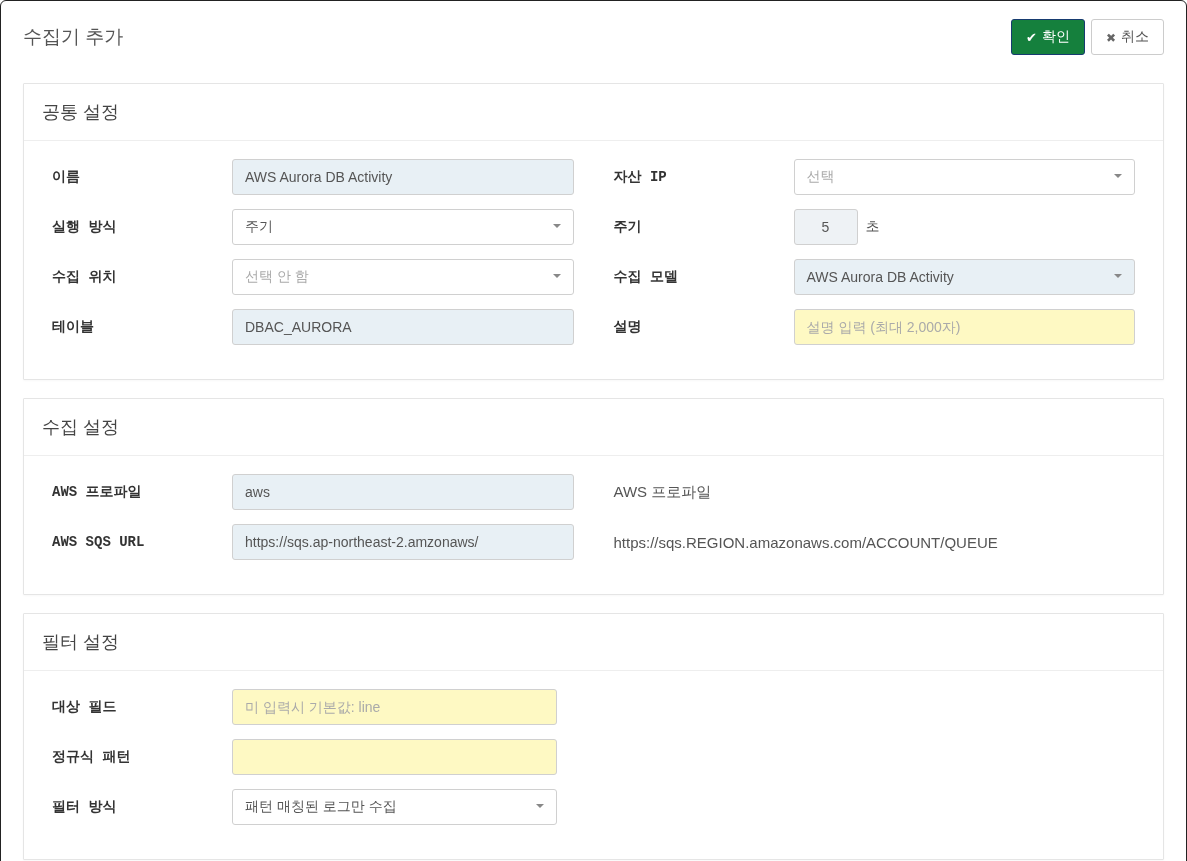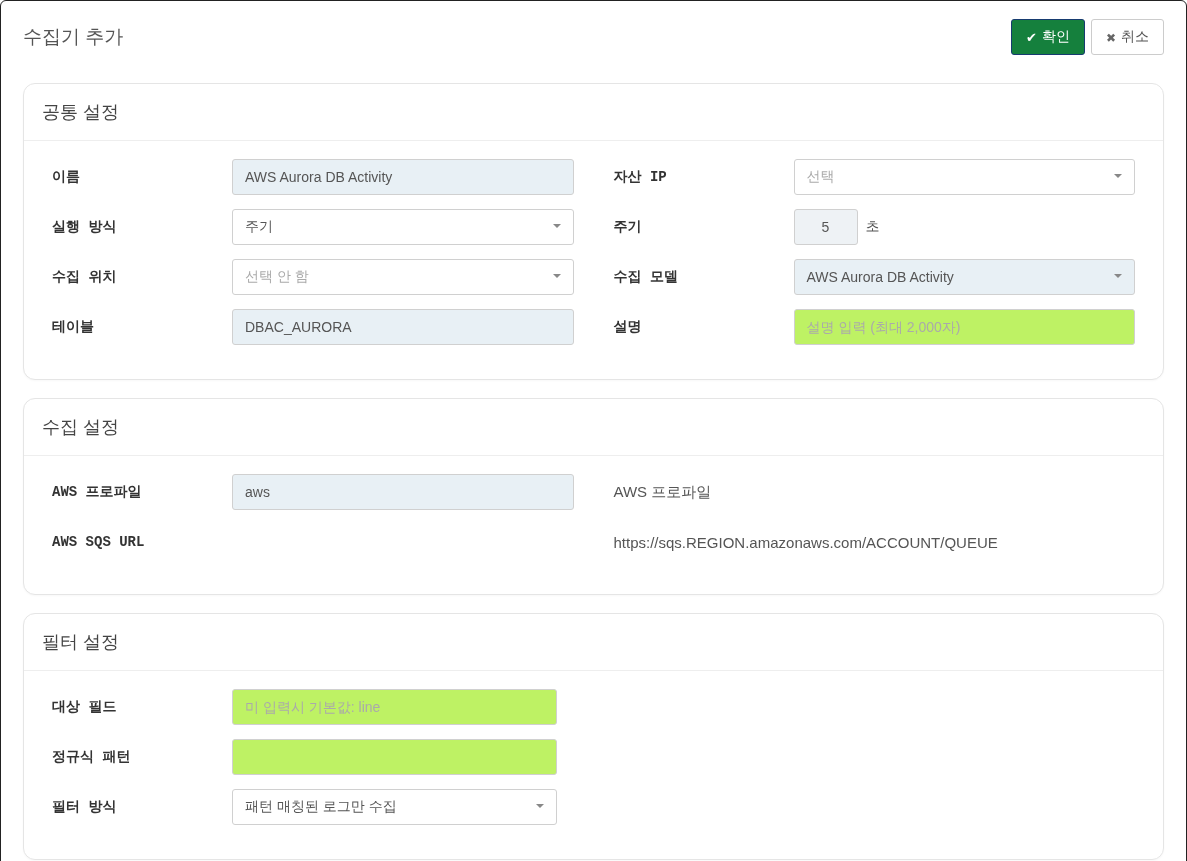--- a/index.html
+++ b/index.html
@@ -60,21 +60,21 @@
       font-size: 13px;
     }
     .icon-close::before {
       content: "✖";
       font-size: 12px;
       color: #666;
     }
     .panel {
       margin: 10px 22px 18px 22px;
       border: 1px solid #e5e5e5;
-      border-radius: 12px;
+      border-radius: 1px;
       background: #fff;
       box-shadow: 0 1px 2px rgba(0,0,0,0.03);
     }
     .panel-header {
       padding: 16px 18px;
       border-bottom: 1px solid #eee;
       font-size: 18px;
       color: #444;
       font-weight: 400;
     }
@@ -105,21 +105,21 @@
       position: relative;
     }
     .form-input {
       width: 100%;
       height: 36px;
       padding: 6px 12px;
       border: 1px solid #d0d0d0;
       border-radius: 3px;
       font-size: 14px;
       color: #555;
-      background: #bef264;
+      background: #fef9c3;
     }
     .form-input.filled {
       background: #e8f0f5;
       color: #555;
     }
     .form-input::placeholder {
       color: #aaa;
     }
     .form-select {
       width: 100%;
@@ -311,20 +311,23 @@
           <div class="form-label">AWS 프로파일</div>
           <div class="form-control-wrap">
             <input class="form-input filled" value="aws" style="">
           </div>
         </div>
         <div class="form-row">
           <div class="hint-text">AWS 프로파일</div>
         </div>
         <div class="form-row">
           <div class="form-label">AWS SQS URL</div>
+          <div class="form-control-wrap">
+            <input class="form-input filled" value="https://sqs.ap-northeast-2.amzonaws/" style="">
+          </div>
         </div>
         <div class="form-row">
           <div class="hint-text">https://sqs.REGION.amazonaws.com/ACCOUNT/QUEUE</div>
         </div>
       </div>
     </div>
   </div>
 
   <div class="panel">
     <div class="panel-header">필터 설정</div>

